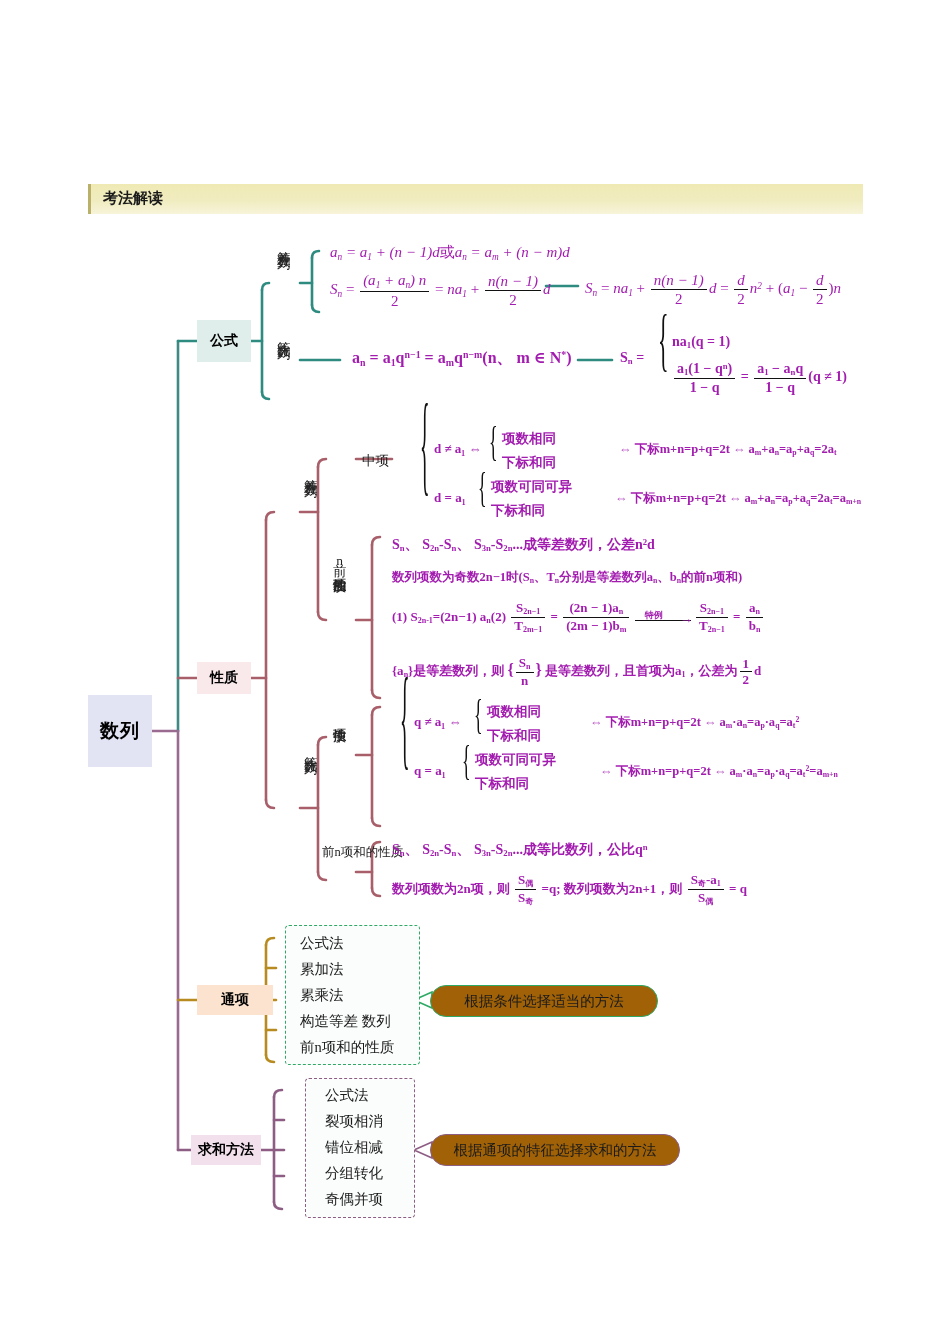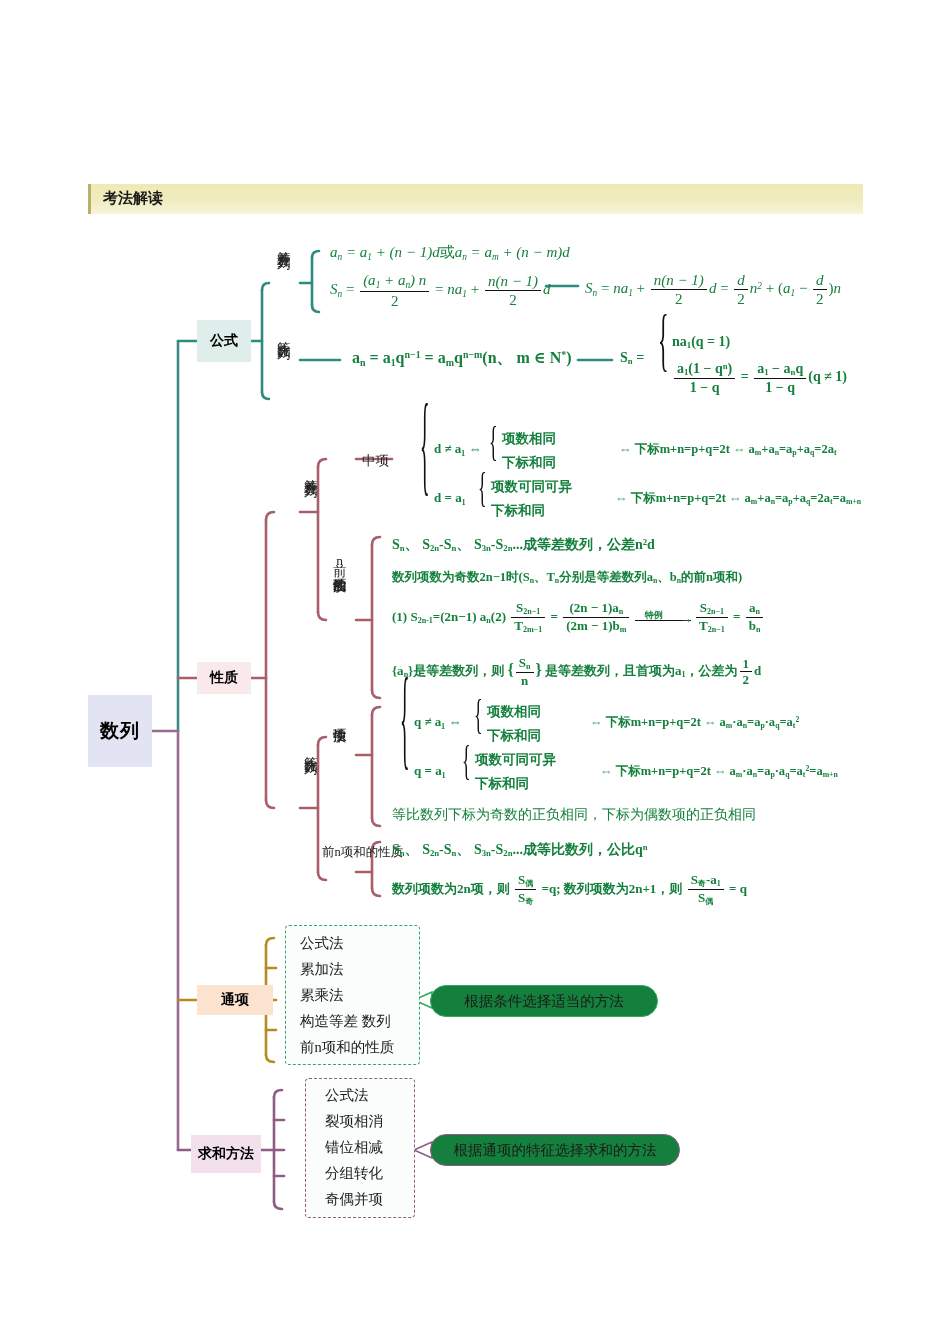--- a/index.html
+++ b/index.html
@@ -47,21 +47,21 @@
     line-height:1.18;
   }
   .root {
     left:88px; top:695px; width:64px; height:72px;
     background:#e2e3f3; font-size:19px; letter-spacing:1px;
     flex-direction:column;
   }
   .n-gongshi { left:197px; top:320px; width:54px; height:42px; background:#dfeeea; font-size:14px; flex-direction:column;}
   .n-xingzhi { left:197px; top:662px; width:54px; height:32px; background:#fae9ea; font-size:14px;}
   .n-tongxiang { left:197px; top:985px; width:76px; height:30px; background:#fbe3d0; font-size:14px;}
-  .n-qiuhe { left:191px; top:1135px; width:70px; height:38px; background:#f2e1ec; font-size:14px;}
+  .n-qiuhe { left:191px; top:1135px; width:70px; height:30px; background:#f2e1ec; font-size:14px;}
 
   
   .vlabel {
     position:absolute;
     writing-mode: vertical-rl;
     text-orientation: upright;
     font-size:13.5px;
     letter-spacing:2px;
     line-height:1.05;
     color:#222;
@@ -71,21 +71,21 @@
     position:absolute;
     font-size:13.5px;
     color:#222;
     white-space:nowrap;
   }
 
   
   .fx {
     position:absolute;
     white-space:nowrap;
-    color:#15803d;
+    color:#a21caf;
     font-family:"Liberation Serif","DejaVu Serif",serif;
   }
   .fi { font-style:italic; }
   .fb { font-weight:bold; }
   sub { font-size:0.62em; vertical-align:-0.28em; }
   sup { font-size:0.62em; vertical-align:0.48em; }
 
   .frac { display:inline-block; vertical-align:middle; text-align:center; margin:0 2px; }
   .frac .num { display:block; padding:0 3px; border-bottom:1.1px solid #111; line-height:1.22; }
   .frac .den { display:block; padding:0 3px; line-height:1.22; }
@@ -121,21 +121,21 @@
   }
 
   
   .pill {
     position:absolute;
     border:1.6px solid #2fa964;
     border-radius:22px;
     display:flex; align-items:center; justify-content:center;
     font-size:14.5px;
     color:#1a1a1a;
-    background:#15803d;
+    background:#a16207;
     white-space:nowrap;
     padding:0 14px;
   }
   .pill.purple { border-color:#8d5d84; }
 </style>
 </head>
 <body>
 
 <div class="page">
 
@@ -375,21 +375,20 @@
   <div class="fx fb" style="left:414px; top:763px; font-size:13px;">q = a₁</div>
   <div class="brace" style="left:462px; top:751px;">
     <span style="transform:scale(1,2.4); font-size:18px;">{</span>
   </div>
   <div class="fx fb" style="left:475px; top:751px; font-size:13.5px;">项数可同可异</div>
   <div class="fx fb" style="left:475px; top:775px; font-size:13.5px;">下标和同</div>
   <div class="fx fb" style="left:600px; top:763px; font-size:12.5px;">
     ⇔ 下标m+n=p+q=2t ⇔ a<sub>m</sub>·a<sub>n</sub>=a<sub>p</sub>·a<sub>q</sub>=a<sub>t</sub><sup>2</sup>=a<sub>m+n</sub>
   </div>
 
-  <div class="fx" style="left:392px; top:806px; font-size:14px;">等比数列下标为奇数的正负相同，下标为偶数项的正负相同</div>
 
   <div class="fx fb" style="left:392px; top:841px; font-size:14px;">
     S<sub>n</sub>、 S<sub>2n</sub>-S<sub>n</sub>、 S<sub>3n</sub>-S<sub>2n</sub>...成等比数列，公比q<sup>n</sup>
   </div>
 
   <div class="fx fb" style="left:392px; top:872px; font-size:13px;">
     数列项数为2n项，则
     <span class="frac"><span class="num">S<sub>偶</sub></span><span class="den">S<sub>奇</sub></span></span>
     =q; 数列项数为2n+1，则
     <span class="frac"><span class="num">S<sub>奇</sub>-a<sub>1</sub></span><span class="den">S<sub>偶</sub></span></span>

